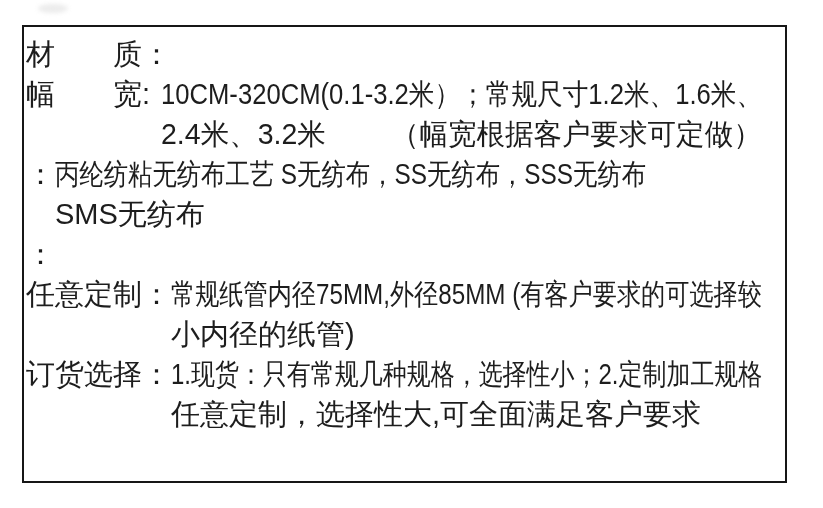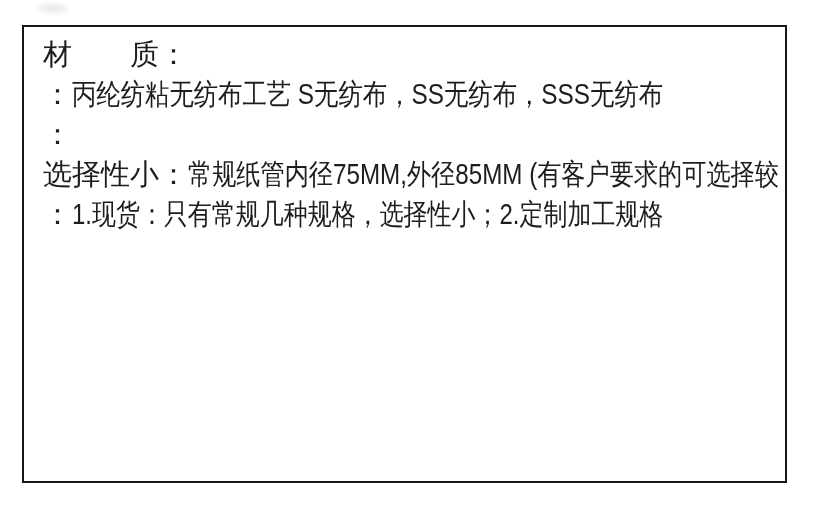--- a/index.html
+++ b/index.html
@@ -21,21 +21,21 @@
     background: #ececec;
     border-radius: 50%;
     filter: blur(2px);
   }
   .box {
     position: absolute;
     left: 22px; top: 25px;
     width: 765px; height: 458px;
     border: 2px solid #161616;
     background: #ffffff;
-    padding: 7px 14px 0 19px;
+    padding: 7px 14px 0 2px;
     color: #1d1d1d;
   }
   .row { display: flex; align-items: flex-start; }
   .label {
     flex: 0 0 116px;
     width: 116px;
     font-size: 29px;
     line-height: 40px;
     text-align: justify;
     text-align-last: justify;
@@ -61,41 +61,53 @@
 
 <div class="sheet">
   <div class="smudge"></div>
   <div class="box">
 
     <div class="row">
       <span class="label">材质</span>
       <span class="colon">：</span>
     </div>
 
+    <div class="row">
+      <span class="label">幅宽</span>
+      <span class="colon">: </span>
+      <div class="value">
+        <span class="line" style="display: block; transform-origin: left center; transform: scaleX(0.883824);">10CM-320CM(0.1-3.2米）；常规尺寸1.2米、1.6米、</span>
+        <span class="line" style="display: block; transform-origin: left center; transform: scaleX(0.983633);">2.4米、3.2米　　 （幅宽根据客户要求可定做）</span>
+      </div>
+    </div>
 
     <div class="row">
       <span class="colon">：</span>
       <div class="value">
         <span class="line" style="display: block; transform-origin: left center; transform: scaleX(0.839489);">丙纶纺粘无纺布工艺 S无纺布，SS无纺布，SSS无纺布</span>
+        <span class="line">SMS无纺布</span>
       </div>
     </div>
 
     <div class="row">
       <span class="colon">：</span>
     </div>
 
     <div class="row">
-      <span class="label">选择性小</span>
+      <span class="label">任意定制</span>
       <span class="colon">：</span>
       <div class="value">
         <span class="line" style="display: block; transform-origin: left center; transform: scaleX(0.833568);">常规纸管内径75MM,外径85MM (有客户要求的可选择较</span>
+        <span class="line">小内径的纸管)</span>
       </div>
     </div>
 
     <div class="row">
+      <span class="label">订货选择</span>
       <span class="colon">：</span>
       <div class="value">
         <span class="line" style="display: block; transform-origin: left center; transform: scaleX(0.826573);">1.现货：只有常规几种规格，选择性小；2.定制加工规格</span>
+        <span class="line">任意定制，选择性大,可全面满足客户要求</span>
       </div>
     </div>
 
   </div>
 </div>
 
 </body></html>

